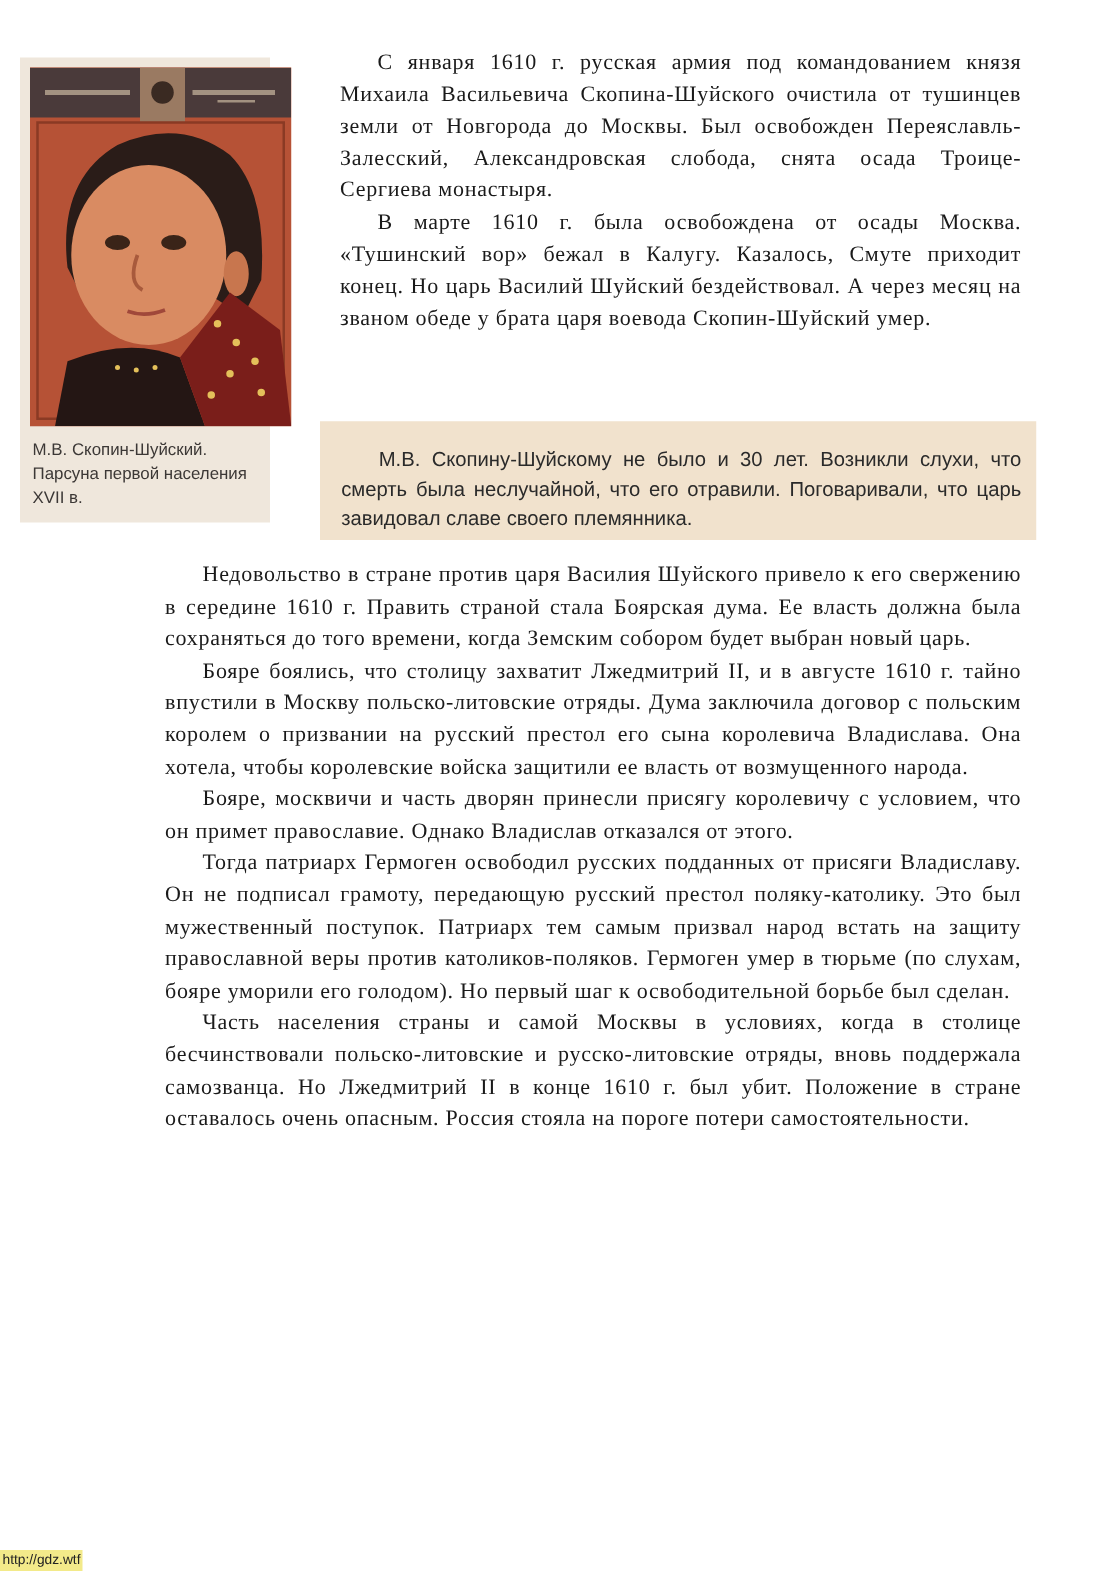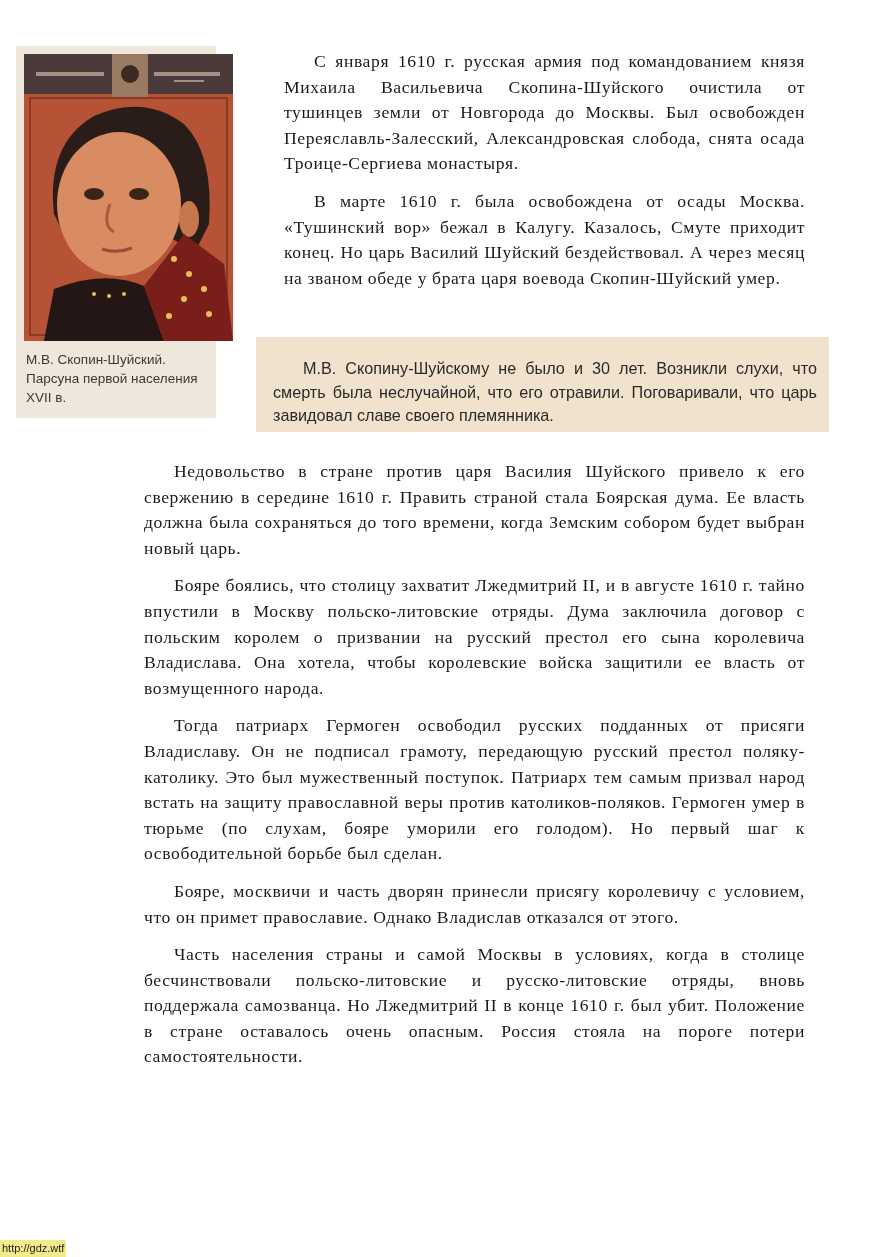--- a/index.html
+++ b/index.html
@@ -25,21 +25,21 @@
     color: #3c3836;
   }
   .fig-caption div { white-space: nowrap; }
 
   .text-block {
     position: absolute;
     font-size: 17.6px; line-height: 25.6px;
     text-align: justify;
     letter-spacing: 0.6px;
   }
-  .text-block p { margin: 12px; text-indent: 30px; }
+  .text-block p { margin: 0; text-indent: 30px; }
   .top-text { left: 272px; top: 37px; width: 545px; }
   .main-text { left: 132px; top: 447px; width: 685px; }
 
   .note {
     position: absolute; left: 256px; top: 337px; width: 573px; height: 95px;
     background: #f1e2cd;
     box-sizing: border-box; padding: 20px 12px 0 17px;
     font-family: "Liberation Sans", sans-serif; font-size: 16.2px; line-height: 23.5px;
     text-align: justify; color: #2a2a2a;
   }
@@ -102,18 +102,18 @@
   <p>В марте 1610 г. была освобождена от осады Москва. «Тушинский вор» бежал в Калугу. Казалось, Смуте приходит конец. Но царь Василий Шуйский бездействовал. А через месяц на званом обеде у брата царя воевода Скопин-Шуйский умер.</p>
 </div>
 
 <div class="note">
   <p>М.В. Скопину-Шуйскому не было и 30 лет. Возникли слухи, что смерть была неслучайной, что его отравили. Поговаривали, что царь завидовал славе своего племянника.</p>
 </div>
 
 <div class="text-block main-text">
   <p>Недовольство в стране против царя Василия Шуйского привело к его свержению в середине 1610 г. Править страной стала Боярская дума. Ее власть должна была сохраняться до того времени, когда Земским собором будет выбран новый царь.</p>
   <p>Бояре боялись, что столицу захватит Лжедмитрий II, и в августе 1610 г. тайно впустили в Москву польско-литовские отряды. Дума заключила договор с польским королем о призвании на русский престол его сына королевича Владислава. Она хотела, чтобы королевские войска защитили ее власть от возмущенного народа.</p>
+  <p>Бояре, москвичи и часть дворян принесли присягу королевичу с условием, что он примет православие. Однако Владислав отказался от этого.</p>
   <p>Тогда патриарх Гермоген освободил русских подданных от присяги Владиславу. Он не подписал грамоту, передающую русский престол поляку-католику. Это был мужественный поступок. Патриарх тем самым призвал народ встать на защиту православной веры против католиков-поляков. Гермоген умер в тюрьме (по слухам, бояре уморили его голодом). Но первый шаг к освободительной борьбе был сделан.</p>
-  <p>Бояре, москвичи и часть дворян принесли присягу королевичу с условием, что он примет православие. Однако Владислав отказался от этого.</p>
   <p>Часть населения страны и самой Москвы в условиях, когда в столице бесчинствовали польско-литовские и русско-литовские отряды, вновь поддержала самозванца. Но Лжедмитрий II в конце 1610 г. был убит. Положение в стране оставалось очень опасным. Россия стояла на пороге потери самостоятельности.</p>
 </div>
 
 <div class="watermark">http://gdz.wtf</div>
 
 </body></html>

